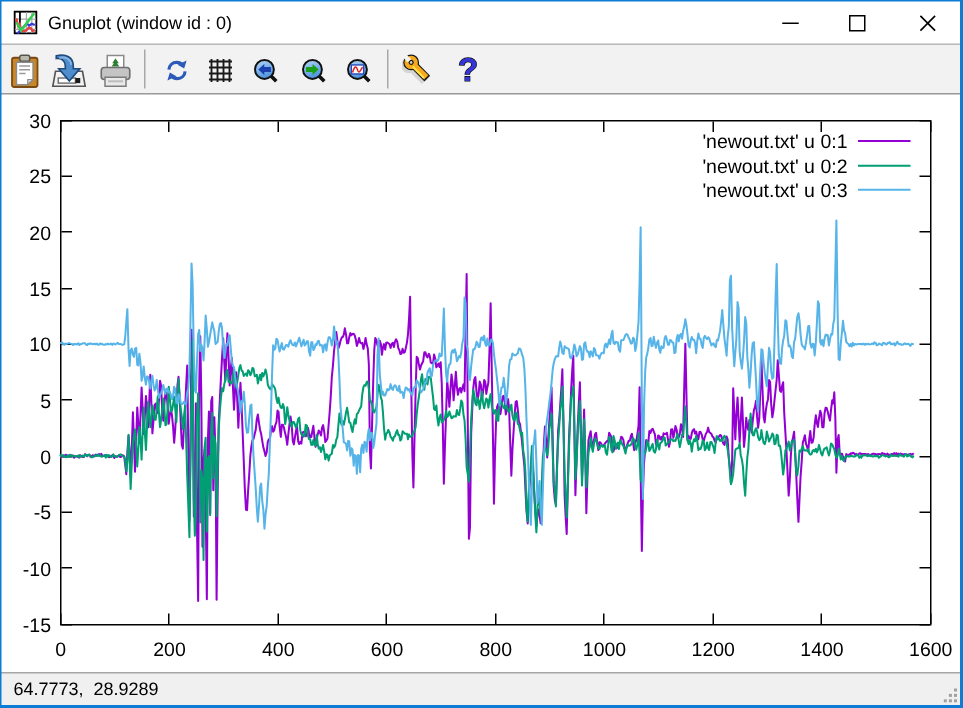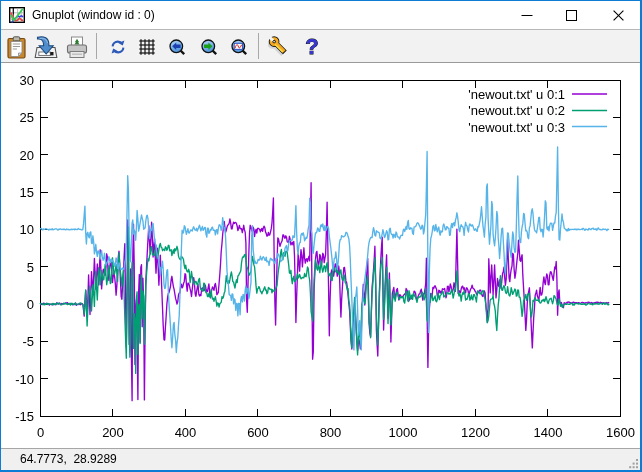--- a/index.html
+++ b/index.html
@@ -226,21 +226,21 @@
     </g>
     <line x1="572" y1="94" x2="607" y2="94" stroke="#9400d3" stroke-width="1.4"></line>
     <line x1="572" y1="110.5" x2="607" y2="110.5" stroke="#009e73" stroke-width="1.4"></line>
     <line x1="572" y1="126.5" x2="607" y2="126.5" stroke="#56b4e9" stroke-width="1.4"></line>
 
     <path d="M40.0 304.8 L40.7 304.8 L41.5 303.8 L42.2 303.7 L42.9 304.4 L43.6 303.2 L44.4 303.5 L45.1 303.8 L45.8 303.7 L46.5 303.8 L47.2 303.6 L48.0 303.5 L48.7 304.0 L49.4 305.1 L50.1 304.1 L50.9 304.4 L51.6 304.6 L52.3 303.7 L53.0 305.0 L53.8 303.6 L54.5 304.3 L55.2 304.7 L56.0 304.5 L56.7 302.8 L57.4 303.2 L58.1 304.2 L58.8 303.4 L59.6 303.1 L60.3 304.5 L61.0 304.2 L61.8 303.5 L62.5 303.8 L63.2 304.2 L63.9 303.1 L64.7 303.7 L65.4 303.6 L66.1 302.7 L66.8 303.7 L67.5 302.6 L68.3 303.8 L69.0 304.1 L69.7 303.9 L70.5 303.5 L71.2 303.7 L71.9 303.8 L72.6 304.8 L73.3 304.6 L74.1 304.1 L74.8 303.6 L75.5 303.2 L76.2 305.3 L77.0 304.1 L77.7 304.3 L78.4 304.1 L79.2 303.9 L79.9 304.5 L80.6 304.7 L81.3 303.5 L82.0 303.6 L82.8 304.2 L83.5 309.7 L84.2 316.1 L84.9 301.8 L85.7 290.5 L86.4 300.1 L87.1 316.8 L87.8 301.5 L88.6 274.9 L89.3 293.5 L90.0 314.5 L90.8 292.6 L91.5 271.7 L92.2 282.8 L92.9 295.3 L93.7 276.3 L94.4 258.4 L95.1 272.6 L95.8 289.3 L96.5 278.1 L97.3 264.0 L98.0 272.8 L98.7 284.9 L99.4 269.9 L100.2 249.8 L100.9 268.6 L101.6 288.9 L102.3 280.2 L103.1 270.0 L103.8 269.1 L104.5 273.5 L105.2 275.4 L106.0 266.8 L106.7 253.8 L107.4 257.1 L108.1 272.7 L108.9 280.5 L109.6 269.3 L110.3 262.3 L111.0 261.9 L111.8 271.0 L112.5 282.5 L113.2 276.5 L114.0 272.6 L114.7 277.5 L115.4 284.6 L116.1 295.2 L116.8 286.5 L117.6 271.1 L118.3 257.0 L119.0 251.2 L119.8 265.9 L120.5 281.7 L121.2 296.7 L121.9 299.2 L122.6 284.2 L123.4 273.3 L124.1 257.4 L124.8 243.7 L125.5 294.8 L126.3 347.0 L127.0 297.6 L127.7 219.9 L128.4 244.1 L129.2 344.4 L129.9 335.8 L130.6 268.9 L131.3 349.3 L132.1 400.7 L132.8 257.1 L133.5 224.2 L134.2 264.1 L135.0 364.5 L135.7 306.7 L136.4 299.6 L137.1 336.6 L137.9 399.5 L138.6 293.2 L139.3 274.4 L140.1 342.2 L140.8 267.6 L141.5 264.7 L142.2 326.8 L142.9 278.2 L143.7 303.8 L144.4 399.9 L145.1 328.9 L145.8 282.3 L146.6 265.6 L147.3 252.0 L148.0 239.1 L148.8 225.7 L149.5 241.1 L150.2 253.9 L150.9 237.4 L151.6 222.2 L152.4 238.6 L153.1 257.0 L153.8 246.1 L154.6 238.7 L155.3 258.1 L156.0 273.2 L156.7 260.2 L157.4 248.2 L158.2 267.8 L158.9 285.2 L159.6 269.5 L160.3 255.2 L161.1 271.7 L161.8 289.3 L162.5 307.2 L163.2 325.4 L164.0 339.8 L164.7 340.1 L165.4 327.3 L166.1 317.2 L166.9 303.7 L167.6 297.4 L168.3 293.5 L169.0 292.6 L169.8 289.4 L170.5 286.5 L171.2 279.4 L171.9 276.3 L172.7 282.3 L173.4 286.6 L174.1 289.3 L174.8 293.7 L175.6 298.4 L176.3 300.9 L177.0 304.0 L177.8 301.5 L178.5 294.8 L179.2 292.9 L179.9 292.8 L180.7 286.2 L181.4 284.2 L182.1 287.8 L182.8 286.9 L183.5 283.5 L184.3 281.4 L185.0 273.7 L185.7 274.6 L186.4 284.3 L187.2 291.2 L187.9 283.2 L188.6 283.1 L189.3 285.2 L190.1 288.9 L190.8 291.6 L191.5 296.5 L192.2 289.7 L193.0 282.7 L193.7 277.7 L194.4 282.7 L195.2 294.0 L195.9 296.3 L196.6 291.7 L197.3 287.5 L198.0 284.2 L198.8 294.3 L199.5 296.0 L200.2 294.5 L200.9 295.7 L201.7 288.5 L202.4 287.9 L203.1 288.2 L203.8 290.8 L204.6 290.0 L205.3 285.1 L206.0 288.7 L206.8 291.7 L207.5 291.3 L208.2 287.7 L208.9 283.9 L209.7 292.5 L210.4 297.9 L211.1 293.0 L211.8 289.6 L212.5 287.0 L213.3 288.4 L214.0 290.3 L214.7 285.1 L215.4 283.4 L216.2 288.3 L216.9 294.7 L217.6 293.6 L218.3 292.5 L219.1 283.0 L219.8 274.5 L220.5 264.4 L221.2 251.5 L222.0 243.2 L222.7 234.0 L223.4 228.0 L224.2 221.4 L224.9 227.1 L225.6 232.3 L226.3 230.3 L227.0 227.2 L227.8 225.0 L228.5 224.7 L229.2 223.1 L229.9 218.9 L230.7 223.1 L231.4 228.9 L232.1 228.8 L232.8 224.9 L233.6 222.1 L234.3 223.5 L235.0 222.6 L235.8 222.5 L236.5 223.7 L237.2 226.3 L237.9 230.6 L238.7 228.1 L239.4 225.4 L240.1 228.4 L240.8 228.9 L241.5 228.6 L242.3 232.7 L243.0 229.7 L243.7 225.3 L244.4 229.4 L245.2 232.4 L245.9 242.8 L246.6 300.2 L247.3 312.3 L248.1 280.8 L248.8 254.5 L249.5 233.6 L250.2 225.3 L251.0 227.0 L251.7 230.4 L252.4 231.7 L253.2 227.2 L253.9 229.3 L254.6 236.5 L255.3 231.7 L256.0 229.4 L256.8 233.1 L257.5 228.5 L258.2 228.3 L258.9 228.8 L259.7 229.5 L260.4 231.9 L261.1 229.5 L261.9 228.5 L262.6 231.4 L263.3 227.9 L264.0 226.2 L264.8 227.6 L265.5 231.9 L266.2 233.4 L266.9 236.0 L267.6 235.9 L268.4 232.5 L269.1 235.2 L269.8 234.8 L270.5 232.1 L271.3 228.4 L272.0 222.8 L272.7 212.2 L273.4 197.9 L274.2 259.9 L274.9 302.7 L275.6 325.0 L276.4 289.0 L277.1 260.1 L277.8 237.9 L278.5 238.8 L279.2 242.7 L280.0 246.3 L280.7 243.7 L281.4 242.2 L282.1 240.8 L282.9 234.9 L283.6 234.9 L284.3 237.3 L285.0 238.3 L285.8 235.8 L286.5 237.2 L287.2 241.7 L287.9 242.2 L288.7 242.4 L289.4 236.3 L290.1 239.0 L290.9 244.9 L291.6 243.5 L292.3 242.3 L293.0 244.7 L293.8 241.5 L294.5 255.8 L295.2 284.1 L295.9 322.5 L296.6 298.5 L297.4 275.8 L298.1 253.7 L298.8 260.7 L299.6 271.2 L300.3 259.7 L301.0 249.6 L301.7 255.1 L302.4 266.9 L303.2 257.3 L303.9 247.8 L304.6 257.9 L305.3 263.2 L306.1 259.4 L306.8 258.6 L307.5 261.7 L308.2 258.9 L309.0 256.2 L309.7 260.8 L310.4 221.4 L311.1 182.7 L311.9 286.6 L312.6 359.2 L313.3 351.8 L314.1 289.3 L314.8 273.7 L315.5 259.1 L316.2 252.9 L316.9 251.4 L317.7 261.2 L318.4 266.7 L319.1 262.5 L319.8 254.4 L320.6 256.5 L321.3 265.8 L322.0 261.6 L322.8 253.3 L323.5 254.7 L324.2 262.6 L324.9 258.3 L325.6 254.9 L326.4 231.3 L327.1 202.2 L327.8 244.4 L328.6 289.7 L329.3 335.8 L330.0 302.1 L330.7 281.3 L331.4 271.2 L332.2 269.2 L332.9 271.6 L333.6 276.1 L334.3 271.8 L335.1 264.4 L335.8 263.9 L336.5 268.1 L337.2 276.3 L338.0 273.2 L338.7 266.0 L339.4 272.3 L340.1 294.0 L340.9 317.1 L341.6 300.1 L342.3 288.8 L343.1 276.7 L343.8 267.9 L344.5 267.4 L345.2 273.3 L345.9 280.9 L346.7 282.7 L347.4 288.7 L348.1 295.5 L348.8 302.9 L349.6 310.8 L350.3 326.5 L351.0 340.6 L351.8 349.0 L352.5 334.2 L353.2 320.6 L353.9 314.5 L354.6 302.4 L355.4 314.1 L356.1 327.5 L356.8 338.4 L357.6 350.8 L358.3 343.5 L359.0 339.7 L359.7 343.2 L360.4 348.8 L361.2 333.1 L361.9 313.1 L362.6 296.2 L363.3 284.3 L364.1 293.8 L364.8 305.0 L365.5 292.0 L366.2 281.3 L367.0 268.0 L367.7 258.3 L368.4 289.4 L369.1 323.7 L369.9 333.5 L370.6 336.5 L371.3 311.2 L372.1 286.9 L372.8 279.8 L373.5 269.9 L374.2 259.2 L374.9 246.2 L375.7 284.1 L376.4 329.9 L377.1 344.5 L377.8 356.0 L378.6 320.6 L379.3 292.5 L380.0 278.3 L380.8 259.0 L381.5 246.6 L382.2 237.2 L382.9 284.1 L383.6 330.1 L384.4 305.3 L385.1 285.3 L385.8 270.5 L386.6 254.8 L387.3 288.7 L388.0 318.3 L388.7 297.9 L389.4 273.0 L390.2 305.9 L390.9 342.1 L391.6 318.1 L392.3 293.7 L393.1 290.2 L393.8 287.5 L394.5 295.0 L395.2 298.6 L396.0 293.5 L396.7 289.6 L397.4 288.5 L398.1 295.0 L398.9 300.0 L399.6 294.8 L400.3 295.0 L401.1 296.4 L401.8 297.4 L402.5 296.9 L403.2 295.8 L403.9 294.9 L404.7 294.0 L405.4 294.4 L406.1 288.5 L406.8 289.8 L407.6 291.5 L408.3 297.1 L409.0 300.9 L409.8 297.6 L410.5 296.5 L411.2 298.9 L411.9 295.7 L412.6 296.1 L413.4 295.4 L414.1 291.2 L414.8 291.6 L415.6 293.4 L416.3 298.6 L417.0 300.3 L417.7 298.1 L418.4 295.7 L419.2 293.8 L419.9 293.8 L420.6 290.7 L421.3 289.2 L422.1 295.8 L422.8 300.1 L423.5 293.9 L424.2 294.1 L425.0 289.0 L425.7 283.8 L426.4 258.2 L427.1 314.6 L427.9 367.4 L428.6 329.2 L429.3 309.5 L430.1 299.8 L430.8 293.4 L431.5 295.9 L432.2 295.3 L432.9 287.4 L433.7 288.6 L434.4 286.3 L435.1 285.8 L435.8 287.6 L436.6 289.6 L437.3 296.0 L438.0 297.0 L438.8 290.3 L439.5 290.7 L440.2 293.0 L440.9 291.3 L441.6 293.5 L442.4 288.8 L443.1 289.3 L443.8 289.3 L444.6 288.5 L445.3 292.7 L446.0 297.9 L446.7 294.6 L447.4 286.3 L448.2 286.2 L448.9 291.9 L449.6 288.6 L450.3 284.0 L451.1 286.5 L451.8 291.6 L452.5 291.4 L453.2 289.3 L454.0 282.8 L454.7 285.4 L455.4 291.3 L456.1 260.4 L456.9 229.1 L457.6 261.8 L458.3 293.4 L459.1 290.6 L459.8 292.1 L460.5 292.6 L461.2 288.8 L461.9 286.8 L462.7 286.1 L463.4 289.1 L464.1 287.7 L464.8 290.9 L465.6 292.8 L466.3 288.0 L467.0 287.9 L467.8 289.7 L468.5 293.0 L469.2 293.9 L469.9 291.3 L470.6 289.2 L471.4 288.0 L472.1 285.1 L472.8 288.0 L473.6 288.7 L474.3 289.3 L475.0 291.1 L475.7 291.6 L476.4 293.8 L477.2 295.0 L477.9 291.7 L478.6 291.7 L479.3 291.0 L480.1 290.0 L480.8 290.4 L481.5 293.6 L482.2 295.7 L483.0 296.6 L483.7 292.9 L484.4 291.0 L485.1 292.9 L485.9 305.8 L486.6 311.7 L487.3 322.1 L488.1 307.3 L488.8 258.8 L489.5 274.8 L490.2 292.9 L490.9 277.0 L491.7 265.0 L492.4 280.0 L493.1 294.8 L493.8 281.4 L494.6 265.0 L495.3 281.3 L496.0 297.9 L496.8 290.0 L497.5 278.5 L498.2 284.5 L498.9 286.6 L499.6 280.0 L500.4 284.5 L501.1 288.3 L501.8 280.8 L502.6 273.4 L503.3 271.4 L504.0 267.2 L504.7 277.6 L505.4 285.2 L506.2 278.8 L506.9 259.7 L507.6 238.9 L508.3 259.1 L509.1 278.0 L509.8 281.6 L510.5 274.1 L511.2 269.4 L512.0 266.1 L512.7 253.3 L513.4 254.6 L514.1 269.1 L514.9 278.2 L515.6 273.9 L516.3 267.3 L517.0 260.4 L517.8 253.2 L518.5 240.2 L519.2 249.6 L520.0 260.4 L520.7 261.3 L521.4 257.2 L522.1 254.8 L522.8 274.9 L523.6 288.5 L524.3 300.2 L525.0 314.1 L525.8 330.4 L526.5 320.4 L527.2 304.4 L527.9 294.7 L528.6 292.1 L529.4 287.8 L530.1 301.2 L530.8 315.8 L531.5 331.8 L532.3 347.9 L533.0 332.6 L533.7 317.9 L534.5 307.3 L535.2 295.1 L535.9 292.9 L536.6 290.2 L537.3 295.8 L538.1 298.0 L538.8 301.2 L539.5 292.8 L540.2 287.4 L541.0 295.2 L541.7 294.9 L542.4 291.9 L543.1 283.2 L543.9 276.9 L544.6 282.1 L545.3 284.6 L546.0 278.7 L546.8 273.9 L547.5 276.1 L548.2 284.8 L549.0 284.8 L549.7 275.5 L550.4 271.8 L551.1 272.0 L551.8 274.3 L552.6 277.9 L553.3 280.4 L554.0 273.4 L554.8 266.9 L555.5 268.9 L556.2 261.5 L556.9 279.3 L557.6 315.2 L558.4 293.2 L559.1 290.0 L559.8 302.6 L560.5 303.2 L561.3 302.4 L562.0 304.5 L562.7 307.2 L563.4 307.7 L564.2 302.7 L564.9 303.5 L565.6 303.1 L566.4 303.2 L567.1 302.2 L567.8 302.5 L568.5 301.9 L569.2 302.0 L570.0 303.2 L570.7 302.6 L571.4 303.1 L572.1 303.2 L572.9 302.3 L573.6 302.1 L574.3 302.8 L575.0 302.7 L575.8 302.7 L576.5 302.7 L577.2 302.7 L577.9 303.4 L578.7 302.6 L579.4 303.2 L580.1 303.5 L580.9 303.0 L581.6 302.7 L582.3 302.4 L583.0 302.7 L583.8 302.7 L584.5 303.2 L585.2 302.7 L585.9 302.8 L586.6 302.7 L587.4 303.3 L588.1 302.0 L588.8 302.5 L589.5 302.5 L590.3 302.8 L591.0 303.0 L591.7 302.4 L592.4 303.6 L593.2 303.1 L593.9 303.0 L594.6 302.6 L595.4 303.0 L596.1 302.1 L596.8 303.8 L597.5 302.1 L598.2 302.7 L599.0 302.4 L599.7 303.2 L600.4 302.3 L601.1 303.1 L601.9 302.7 L602.6 303.7 L603.3 302.6 L604.0 302.8 L604.8 303.9 L605.5 302.9 L606.2 303.1 L606.9 302.5 L607.7 303.2 L608.4 302.8 L609.1 302.2" fill="none" stroke="#9400d3" stroke-width="1.35" stroke-linejoin="round"></path>
     <path d="M40.0 303.0 L40.7 304.1 L41.5 303.7 L42.2 303.5 L42.9 304.7 L43.6 304.2 L44.4 304.8 L45.1 303.7 L45.8 304.5 L46.5 303.2 L47.2 303.5 L48.0 304.5 L48.7 303.7 L49.4 303.9 L50.1 304.3 L50.9 304.1 L51.6 303.9 L52.3 304.9 L53.0 303.4 L53.8 304.3 L54.5 304.4 L55.2 303.7 L56.0 304.5 L56.7 303.1 L57.4 303.4 L58.1 304.0 L58.8 303.2 L59.6 303.1 L60.3 304.2 L61.0 304.9 L61.8 304.8 L62.5 304.3 L63.2 303.5 L63.9 303.6 L64.7 304.0 L65.4 302.9 L66.1 304.0 L66.8 303.5 L67.5 304.5 L68.3 304.3 L69.0 303.9 L69.7 303.4 L70.5 305.1 L71.2 303.2 L71.9 304.5 L72.6 303.4 L73.3 304.0 L74.1 304.7 L74.8 304.4 L75.5 302.9 L76.2 304.0 L77.0 304.2 L77.7 304.7 L78.4 304.5 L79.2 303.3 L79.9 303.1 L80.6 302.9 L81.3 303.7 L82.0 304.2 L82.8 304.5 L83.5 306.9 L84.2 314.2 L84.9 307.5 L85.7 289.9 L86.4 306.8 L87.1 326.0 L87.8 310.1 L88.6 295.4 L89.3 290.6 L90.0 286.3 L90.8 298.0 L91.5 311.0 L92.2 299.3 L92.9 284.6 L93.7 293.2 L94.4 306.4 L95.1 287.1 L95.8 271.8 L96.5 287.5 L97.3 300.0 L98.0 284.1 L98.7 267.8 L99.4 275.4 L100.2 284.8 L100.9 279.3 L101.6 270.4 L102.3 274.3 L103.1 279.8 L103.8 279.8 L104.5 271.9 L105.2 264.1 L106.0 275.4 L106.7 284.7 L107.4 279.7 L108.1 273.6 L108.9 265.7 L109.6 272.9 L110.3 283.5 L111.0 282.8 L111.8 271.5 L112.5 257.8 L113.2 265.6 L114.0 274.4 L114.7 273.4 L115.4 269.4 L116.1 264.5 L116.8 272.1 L117.6 281.5 L118.3 264.7 L119.0 252.7 L119.8 266.5 L120.5 272.4 L121.2 277.9 L121.9 286.0 L122.6 278.4 L123.4 270.5 L124.1 292.9 L124.8 316.7 L125.5 336.0 L126.3 358.2 L127.0 302.6 L127.7 260.0 L128.4 227.0 L129.2 332.7 L129.9 357.2 L130.6 342.3 L131.3 279.4 L132.1 262.1 L132.8 285.2 L133.5 348.4 L134.2 313.6 L135.0 320.0 L135.7 373.4 L136.4 298.0 L137.1 291.8 L137.9 354.4 L138.6 306.1 L139.3 304.1 L140.1 343.5 L140.8 286.1 L141.5 275.1 L142.2 318.8 L142.9 291.0 L143.7 296.3 L144.4 344.2 L145.1 313.2 L145.8 286.0 L146.6 273.3 L147.3 265.3 L148.0 258.8 L148.8 260.8 L149.5 256.2 L150.2 253.5 L150.9 248.1 L151.6 246.6 L152.4 254.6 L153.1 253.9 L153.8 255.4 L154.6 255.7 L155.3 251.3 L156.0 245.7 L156.7 253.2 L157.4 258.3 L158.2 254.5 L158.9 249.7 L159.6 245.2 L160.3 243.4 L161.1 247.1 L161.8 247.6 L162.5 250.7 L163.2 249.6 L164.0 249.1 L164.7 250.6 L165.4 246.8 L166.1 247.5 L166.9 250.2 L167.6 248.7 L168.3 245.3 L169.0 245.7 L169.8 250.8 L170.5 250.5 L171.2 249.8 L171.9 255.6 L172.7 252.1 L173.4 249.8 L174.1 253.5 L174.8 248.6 L175.6 250.9 L176.3 249.1 L177.0 246.3 L177.8 249.6 L178.5 256.3 L179.2 258.1 L179.9 259.1 L180.7 259.7 L181.4 256.0 L182.1 257.2 L182.8 257.9 L183.5 259.6 L184.3 265.9 L185.0 268.6 L185.7 265.1 L186.4 269.5 L187.2 271.7 L187.9 272.0 L188.6 269.3 L189.3 271.5 L190.1 282.7 L190.8 278.6 L191.5 271.5 L192.2 276.5 L193.0 280.5 L193.7 282.9 L194.4 284.5 L195.2 281.3 L195.9 281.3 L196.6 283.0 L197.3 285.1 L198.0 282.9 L198.8 279.3 L199.5 278.4 L200.2 286.8 L200.9 289.5 L201.7 289.6 L202.4 291.2 L203.1 290.1 L203.8 283.1 L204.6 283.8 L205.3 290.5 L206.0 292.7 L206.8 293.0 L207.5 296.5 L208.2 296.6 L208.9 293.3 L209.7 296.6 L210.4 297.2 L211.1 289.8 L211.8 295.8 L212.5 299.1 L213.3 298.2 L214.0 301.3 L214.7 298.9 L215.4 296.7 L216.2 301.5 L216.9 306.2 L217.6 302.9 L218.3 303.3 L219.1 307.1 L219.8 303.8 L220.5 303.0 L221.2 302.5 L222.0 296.6 L222.7 298.4 L223.4 297.2 L224.2 293.1 L224.9 291.4 L225.6 283.5 L226.3 275.6 L227.0 281.1 L227.8 283.2 L228.5 280.8 L229.2 283.2 L229.9 279.7 L230.7 274.8 L231.4 271.9 L232.1 276.2 L232.8 281.6 L233.6 282.0 L234.3 285.5 L235.0 288.0 L235.8 283.0 L236.5 279.6 L237.2 282.5 L237.9 276.0 L238.7 275.3 L239.4 273.6 L240.1 272.2 L240.8 270.8 L241.5 262.9 L242.3 258.0 L243.0 256.7 L243.7 257.2 L244.4 254.8 L245.2 254.3 L245.9 259.3 L246.6 266.8 L247.3 267.6 L248.1 270.1 L248.8 274.1 L249.5 275.0 L250.2 273.2 L251.0 271.3 L251.7 263.0 L252.4 256.5 L253.2 259.8 L253.9 264.9 L254.6 267.1 L255.3 275.0 L256.0 285.4 L256.8 293.1 L257.5 289.1 L258.2 288.5 L258.9 286.6 L259.7 288.3 L260.4 291.2 L261.1 292.0 L261.9 293.8 L262.6 291.3 L263.3 290.9 L264.0 288.5 L264.8 286.8 L265.5 290.0 L266.2 290.0 L266.9 293.7 L267.6 292.8 L268.4 287.5 L269.1 288.1 L269.8 289.2 L270.5 289.2 L271.3 289.1 L272.0 292.8 L272.7 289.6 L273.4 291.2 L274.2 291.1 L274.9 290.3 L275.6 288.3 L276.4 287.2 L277.1 284.7 L277.8 276.1 L278.5 269.7 L279.2 265.0 L280.0 258.9 L280.7 252.6 L281.4 249.5 L282.1 256.9 L282.9 259.8 L283.6 252.7 L284.3 254.6 L285.0 256.3 L285.8 251.4 L286.5 251.3 L287.2 252.1 L287.9 258.3 L288.7 264.8 L289.4 272.7 L290.1 273.4 L290.9 270.3 L291.6 278.7 L292.3 283.7 L293.0 278.4 L293.8 276.3 L294.5 281.5 L295.2 281.1 L295.9 279.9 L296.6 278.7 L297.4 273.9 L298.1 278.1 L298.8 277.3 L299.6 274.4 L300.3 276.6 L301.0 278.8 L301.7 278.5 L302.4 277.4 L303.2 277.7 L303.9 277.7 L304.6 273.4 L305.3 276.2 L306.1 276.7 L306.8 272.6 L307.5 267.0 L308.2 268.3 L309.0 276.5 L309.7 280.3 L310.4 292.6 L311.1 311.6 L311.9 316.4 L312.6 321.0 L313.3 302.6 L314.1 279.8 L314.8 268.6 L315.5 259.8 L316.2 263.1 L316.9 269.0 L317.7 270.2 L318.4 265.2 L319.1 267.0 L319.8 272.6 L320.6 266.5 L321.3 261.0 L322.0 268.3 L322.8 272.2 L323.5 268.7 L324.2 265.7 L324.9 266.6 L325.6 271.7 L326.4 265.6 L327.1 262.7 L327.8 270.1 L328.6 273.9 L329.3 275.8 L330.0 273.6 L330.7 273.2 L331.4 280.4 L332.2 280.5 L332.9 271.2 L333.6 267.1 L334.3 268.0 L335.1 270.3 L335.8 271.7 L336.5 272.6 L337.2 268.6 L338.0 271.9 L338.7 273.8 L339.4 274.8 L340.1 271.7 L340.9 269.8 L341.6 276.9 L342.3 279.9 L343.1 280.3 L343.8 275.0 L344.5 275.4 L345.2 282.7 L345.9 283.2 L346.7 287.0 L347.4 290.2 L348.1 288.5 L348.8 300.4 L349.6 305.2 L350.3 315.4 L351.0 338.0 L351.8 347.7 L352.5 328.2 L353.2 319.7 L353.9 310.7 L354.6 297.4 L355.4 309.0 L356.1 326.6 L356.8 342.2 L357.6 354.9 L358.3 339.2 L359.0 325.6 L359.7 334.7 L360.4 343.6 L361.2 322.8 L361.9 304.7 L362.6 301.3 L363.3 297.7 L364.1 300.3 L364.8 303.7 L365.5 298.2 L366.2 286.0 L367.0 280.7 L367.7 275.9 L368.4 299.9 L369.1 321.0 L369.9 327.1 L370.6 337.7 L371.3 314.6 L372.1 294.1 L372.8 284.3 L373.5 273.7 L374.2 268.1 L374.9 257.8 L375.7 284.6 L376.4 314.3 L377.1 331.4 L377.8 345.0 L378.6 322.8 L379.3 300.9 L380.0 280.7 L380.8 264.3 L381.5 263.3 L382.2 257.7 L382.9 285.6 L383.6 319.3 L384.4 308.2 L385.1 290.6 L385.8 277.0 L386.6 267.3 L387.3 292.2 L388.0 323.6 L388.7 305.9 L389.4 279.5 L390.2 301.5 L390.9 324.9 L391.6 314.4 L392.3 301.8 L393.1 297.7 L393.8 292.0 L394.5 297.8 L395.2 301.2 L396.0 295.7 L396.7 292.3 L397.4 293.1 L398.1 295.5 L398.9 298.6 L399.6 299.4 L400.3 297.4 L401.1 296.6 L401.8 297.8 L402.5 297.5 L403.2 296.8 L403.9 301.7 L404.7 303.1 L405.4 297.0 L406.1 291.4 L406.8 291.7 L407.6 299.9 L408.3 301.6 L409.0 290.7 L409.8 293.8 L410.5 299.1 L411.2 296.1 L411.9 295.0 L412.6 299.4 L413.4 293.5 L414.1 294.4 L414.8 296.2 L415.6 297.3 L416.3 299.6 L417.0 302.4 L417.7 298.6 L418.4 296.5 L419.2 297.2 L419.9 297.0 L420.6 296.6 L421.3 294.9 L422.1 292.1 L422.8 293.3 L423.5 297.7 L424.2 299.8 L425.0 296.0 L425.7 288.8 L426.4 302.3 L427.1 319.7 L427.9 321.8 L428.6 309.0 L429.3 302.5 L430.1 302.4 L430.8 299.1 L431.5 293.9 L432.2 295.4 L432.9 300.6 L433.7 299.3 L434.4 297.5 L435.1 295.9 L435.8 300.8 L436.6 301.8 L437.3 299.6 L438.0 293.1 L438.8 297.1 L439.5 299.6 L440.2 295.3 L440.9 295.0 L441.6 293.9 L442.4 291.6 L443.1 291.6 L443.8 297.0 L444.6 296.3 L445.3 295.3 L446.0 294.9 L446.7 293.0 L447.4 292.9 L448.2 293.0 L448.9 294.1 L449.6 293.5 L450.3 294.0 L451.1 291.1 L451.8 289.1 L452.5 293.9 L453.2 298.1 L454.0 294.1 L454.7 289.8 L455.4 290.0 L456.1 280.0 L456.9 271.0 L457.6 283.5 L458.3 293.3 L459.1 296.1 L459.8 293.5 L460.5 295.7 L461.2 301.1 L461.9 295.7 L462.7 292.8 L463.4 294.2 L464.1 290.7 L464.8 293.7 L465.6 300.1 L466.3 298.9 L467.0 299.3 L467.8 297.1 L468.5 293.5 L469.2 294.5 L469.9 300.2 L470.6 298.9 L471.4 295.0 L472.1 298.8 L472.8 299.9 L473.6 294.6 L474.3 294.6 L475.0 296.5 L475.7 298.2 L476.4 302.0 L477.2 293.9 L477.9 290.7 L478.6 292.9 L479.3 292.3 L480.1 294.0 L480.8 293.3 L481.5 294.0 L482.2 291.6 L483.0 290.5 L483.7 292.1 L484.4 295.4 L485.1 299.7 L485.9 305.1 L486.6 315.1 L487.3 322.8 L488.1 320.3 L488.8 315.8 L489.5 307.7 L490.2 300.1 L490.9 299.1 L491.7 298.9 L492.4 298.6 L493.1 295.4 L493.8 303.5 L494.6 306.3 L495.3 311.2 L496.0 321.9 L496.8 330.5 L497.5 316.5 L498.2 305.1 L498.9 299.2 L499.6 286.6 L500.4 275.7 L501.1 283.5 L501.8 290.0 L502.6 290.3 L503.3 287.2 L504.0 285.5 L504.7 287.5 L505.4 291.4 L506.2 293.5 L506.9 292.6 L507.6 286.7 L508.3 291.4 L509.1 295.3 L509.8 296.1 L510.5 293.8 L511.2 287.7 L512.0 290.9 L512.7 294.4 L513.4 292.8 L514.1 291.4 L514.9 289.0 L515.6 290.1 L516.3 296.1 L517.0 295.9 L517.8 289.9 L518.5 290.3 L519.2 297.2 L520.0 297.1 L520.7 301.4 L521.4 308.9 L522.1 316.4 L522.8 310.9 L523.6 300.3 L524.3 299.3 L525.0 296.8 L525.8 294.4 L526.5 300.3 L527.2 297.9 L527.9 294.3 L528.6 294.2 L529.4 293.3 L530.1 303.0 L530.8 314.4 L531.5 317.0 L532.3 310.5 L533.0 300.4 L533.7 301.2 L534.5 299.1 L535.2 297.4 L535.9 300.1 L536.6 300.4 L537.3 300.2 L538.1 300.6 L538.8 299.3 L539.5 302.2 L540.2 303.1 L541.0 302.7 L541.7 300.7 L542.4 300.0 L543.1 301.0 L543.9 299.2 L544.6 301.6 L545.3 299.9 L546.0 296.6 L546.8 299.6 L547.5 302.5 L548.2 303.6 L549.0 300.5 L549.7 299.0 L550.4 298.9 L551.1 298.2 L551.8 300.9 L552.6 303.7 L553.3 300.8 L554.0 295.6 L554.8 296.3 L555.5 298.0 L556.2 299.3 L556.9 303.0 L557.6 305.1 L558.4 304.0 L559.1 299.0 L559.8 302.1 L560.5 306.3 L561.3 304.2 L562.0 306.7 L562.7 307.4 L563.4 304.7 L564.2 304.6 L564.9 303.8 L565.6 304.3 L566.4 304.4 L567.1 304.0 L567.8 303.8 L568.5 304.3 L569.2 304.4 L570.0 304.3 L570.7 303.8 L571.4 303.0 L572.1 303.6 L572.9 305.2 L573.6 304.0 L574.3 305.1 L575.0 303.5 L575.8 303.7 L576.5 303.5 L577.2 303.5 L577.9 303.9 L578.7 304.1 L579.4 303.3 L580.1 304.1 L580.9 303.7 L581.6 304.4 L582.3 304.4 L583.0 303.7 L583.8 304.2 L584.5 304.2 L585.2 303.7 L585.9 305.2 L586.6 304.7 L587.4 304.1 L588.1 303.3 L588.8 303.6 L589.5 303.8 L590.3 304.3 L591.0 303.8 L591.7 304.2 L592.4 304.8 L593.2 304.6 L593.9 303.0 L594.6 304.0 L595.4 304.0 L596.1 303.6 L596.8 303.6 L597.5 304.0 L598.2 304.0 L599.0 304.4 L599.7 302.9 L600.4 303.5 L601.1 303.9 L601.9 303.9 L602.6 304.4 L603.3 303.3 L604.0 302.7 L604.8 304.3 L605.5 303.9 L606.2 303.0 L606.9 304.0 L607.7 304.6 L608.4 304.9 L609.1 303.7" fill="none" stroke="#009e73" stroke-width="1.35" stroke-linejoin="round"></path>
     <path d="M40.0 228.9 L40.7 228.6 L41.5 228.4 L42.2 229.6 L42.9 229.9 L43.6 229.0 L44.4 229.3 L45.1 229.1 L45.8 228.7 L46.5 228.9 L47.2 229.1 L48.0 229.3 L48.7 230.0 L49.4 229.2 L50.1 229.6 L50.9 229.3 L51.6 229.6 L52.3 228.8 L53.0 230.0 L53.8 229.3 L54.5 229.3 L55.2 228.8 L56.0 228.8 L56.7 228.9 L57.4 229.8 L58.1 230.1 L58.8 229.1 L59.6 229.4 L60.3 228.9 L61.0 229.2 L61.8 229.5 L62.5 229.4 L63.2 229.1 L63.9 229.6 L64.7 229.1 L65.4 229.9 L66.1 229.7 L66.8 228.9 L67.5 229.5 L68.3 229.3 L69.0 229.8 L69.7 229.9 L70.5 229.4 L71.2 229.6 L71.9 229.1 L72.6 229.6 L73.3 229.4 L74.1 229.0 L74.8 229.9 L75.5 229.0 L76.2 229.3 L77.0 229.6 L77.7 229.1 L78.4 228.5 L79.2 229.4 L79.9 229.4 L80.6 229.3 L81.3 229.9 L82.0 229.9 L82.8 229.6 L83.5 224.2 L84.2 214.7 L84.9 206.1 L85.7 233.1 L86.4 244.0 L87.1 233.6 L87.8 232.3 L88.6 236.4 L89.3 237.9 L90.0 232.5 L90.8 231.9 L91.5 243.2 L92.2 243.6 L92.9 235.8 L93.7 242.2 L94.4 253.9 L95.1 250.3 L95.8 244.3 L96.5 251.7 L97.3 256.4 L98.0 251.0 L98.7 251.2 L99.4 254.2 L100.2 259.0 L100.9 253.6 L101.6 250.6 L102.3 256.7 L103.1 260.3 L103.8 258.7 L104.5 253.3 L105.2 259.5 L106.0 265.1 L106.7 263.5 L107.4 261.9 L108.1 259.9 L108.9 256.7 L109.6 260.2 L110.3 262.6 L111.0 259.2 L111.8 259.2 L112.5 261.5 L113.2 261.2 L114.0 263.6 L114.7 266.2 L115.4 263.5 L116.1 257.9 L116.8 259.6 L117.6 268.5 L118.3 269.0 L119.0 262.9 L119.8 263.8 L120.5 268.7 L121.2 269.5 L121.9 269.0 L122.6 267.9 L123.4 269.4 L124.1 269.2 L124.8 261.6 L125.5 259.2 L126.3 246.2 L127.0 213.1 L127.7 175.7 L128.4 189.3 L129.2 235.9 L129.9 260.1 L130.6 261.8 L131.3 241.7 L132.1 223.0 L132.8 220.0 L133.5 234.0 L134.2 229.9 L135.0 232.3 L135.7 240.3 L136.4 227.7 L137.1 210.4 L137.9 219.6 L138.6 231.1 L139.3 228.2 L140.1 223.1 L140.8 219.1 L141.5 214.9 L142.2 218.1 L142.9 220.9 L143.7 229.3 L144.4 228.6 L145.1 228.0 L145.8 221.0 L146.6 216.0 L147.3 215.3 L148.0 218.8 L148.8 231.4 L149.5 238.7 L150.2 235.0 L150.9 229.3 L151.6 230.3 L152.4 225.2 L153.1 223.5 L153.8 231.9 L154.6 241.1 L155.3 244.1 L156.0 244.8 L156.7 251.5 L157.4 255.7 L158.2 258.0 L158.9 262.4 L159.6 267.4 L160.3 275.1 L161.1 267.3 L161.8 267.8 L162.5 261.1 L163.2 269.3 L164.0 284.3 L164.7 288.5 L165.4 288.2 L166.1 279.2 L166.9 270.5 L167.6 269.7 L168.3 289.7 L169.0 304.1 L169.8 315.6 L170.5 326.0 L171.2 338.8 L171.9 347.8 L172.7 336.9 L173.4 324.6 L174.1 322.4 L174.8 333.8 L175.6 340.3 L176.3 352.5 L177.0 343.3 L177.8 337.3 L178.5 325.2 L179.2 316.0 L179.9 296.6 L180.7 273.2 L181.4 248.8 L182.1 230.1 L182.8 233.3 L183.5 232.4 L184.3 225.8 L185.0 226.6 L185.7 230.8 L186.4 234.4 L187.2 231.1 L187.9 228.7 L188.6 232.9 L189.3 233.1 L190.1 231.3 L190.8 229.9 L191.5 230.1 L192.2 231.1 L193.0 228.1 L193.7 226.8 L194.4 228.9 L195.2 230.1 L195.9 230.2 L196.6 228.3 L197.3 231.0 L198.0 229.2 L198.8 227.0 L199.5 225.2 L200.2 228.0 L200.9 230.9 L201.7 228.4 L202.4 226.5 L203.1 230.3 L203.8 229.5 L204.6 227.5 L205.3 227.5 L206.0 234.1 L206.8 237.1 L207.5 228.1 L208.2 228.2 L208.9 233.4 L209.7 232.1 L210.4 229.5 L211.1 230.0 L211.8 227.6 L212.5 227.2 L213.3 230.3 L214.0 230.0 L214.7 230.3 L215.4 234.9 L216.2 230.1 L216.9 229.6 L217.6 233.8 L218.3 228.6 L219.1 224.9 L219.8 224.8 L220.5 226.4 L221.2 230.3 L222.0 226.7 L222.7 217.6 L223.4 223.2 L224.2 229.5 L224.9 227.7 L225.6 237.6 L226.3 253.0 L227.0 271.3 L227.8 279.8 L228.5 286.0 L229.2 294.7 L229.9 295.1 L230.7 295.8 L231.4 300.3 L232.1 293.9 L232.8 294.1 L233.6 303.9 L234.3 298.8 L235.0 299.8 L235.8 310.5 L236.5 303.4 L237.2 303.9 L237.9 315.9 L238.7 303.3 L239.4 303.7 L240.1 314.8 L240.8 299.4 L241.5 296.5 L242.3 302.0 L243.0 294.5 L243.7 295.1 L244.4 301.1 L245.2 290.1 L245.9 286.0 L246.6 293.5 L247.3 288.5 L248.1 288.9 L248.8 298.7 L249.5 295.3 L250.2 288.7 L251.0 282.3 L251.7 236.3 L252.4 225.7 L253.2 249.7 L253.9 256.5 L254.6 263.1 L255.3 261.2 L256.0 263.6 L256.8 263.6 L257.5 261.8 L258.2 259.3 L258.9 260.2 L259.7 259.6 L260.4 256.1 L261.1 258.9 L261.9 260.0 L262.6 257.6 L263.3 256.8 L264.0 257.6 L264.8 260.2 L265.5 260.5 L266.2 257.2 L266.9 261.9 L267.6 261.1 L268.4 261.7 L269.1 265.4 L269.8 260.8 L270.5 258.3 L271.3 258.8 L272.0 260.2 L272.7 259.4 L273.4 261.4 L274.2 262.0 L274.9 263.6 L275.6 258.9 L276.4 258.0 L277.1 258.3 L277.8 253.5 L278.5 254.6 L279.2 256.4 L280.0 259.5 L280.7 261.6 L281.4 260.6 L282.1 259.8 L282.9 256.2 L283.6 254.9 L284.3 254.8 L285.0 248.4 L285.8 246.7 L286.5 245.5 L287.2 251.1 L287.9 250.6 L288.7 243.5 L289.4 241.4 L290.1 240.3 L290.9 240.1 L291.6 240.6 L292.3 239.6 L293.0 235.7 L293.8 237.5 L294.5 237.1 L295.2 222.8 L295.9 205.7 L296.6 231.0 L297.4 249.1 L298.1 254.5 L298.8 246.0 L299.6 242.9 L300.3 242.5 L301.0 234.8 L301.7 233.5 L302.4 235.1 L303.2 232.8 L303.9 235.4 L304.6 240.8 L305.3 239.5 L306.1 237.3 L306.8 238.3 L307.5 235.0 L308.2 228.9 L309.0 225.3 L309.7 198.3 L310.4 202.5 L311.1 229.6 L311.9 234.0 L312.6 250.4 L313.3 253.4 L314.1 244.3 L314.8 238.2 L315.5 232.9 L316.2 233.0 L316.9 231.6 L317.7 227.9 L318.4 228.8 L319.1 231.4 L319.8 231.3 L320.6 225.6 L321.3 224.8 L322.0 226.8 L322.8 223.9 L323.5 229.2 L324.2 230.6 L324.9 225.7 L325.6 230.1 L326.4 230.2 L327.1 226.7 L327.8 226.4 L328.6 228.6 L329.3 236.0 L330.0 241.6 L330.7 246.8 L331.4 253.3 L332.2 260.6 L332.9 270.2 L333.6 264.3 L334.3 258.5 L335.1 258.2 L335.8 251.9 L336.5 258.0 L337.2 269.3 L338.0 264.2 L338.7 255.7 L339.4 243.8 L340.1 239.7 L340.9 239.5 L341.6 235.6 L342.3 236.3 L343.1 236.9 L343.8 236.9 L344.5 236.0 L345.2 235.6 L345.9 232.4 L346.7 232.5 L347.4 234.0 L348.1 236.6 L348.8 238.4 L349.6 246.0 L350.3 259.7 L351.0 279.7 L351.8 298.4 L352.5 318.1 L353.2 333.9 L353.9 349.9 L354.6 324.8 L355.4 297.6 L356.1 294.1 L356.8 286.9 L357.6 308.2 L358.3 335.1 L359.0 329.0 L359.7 320.6 L360.4 337.0 L361.2 349.9 L361.9 326.5 L362.6 304.8 L363.3 292.6 L364.1 284.2 L364.8 279.1 L365.5 274.2 L366.2 268.3 L367.0 262.2 L367.7 255.1 L368.4 247.0 L369.1 242.3 L369.9 239.4 L370.6 237.7 L371.3 237.4 L372.1 237.6 L372.8 231.7 L373.5 227.6 L374.2 230.3 L374.9 235.3 L375.7 236.0 L376.4 230.8 L377.1 231.6 L377.8 232.0 L378.6 232.3 L379.3 232.9 L380.0 238.0 L380.8 238.9 L381.5 237.0 L382.2 233.8 L382.9 229.6 L383.6 232.3 L384.4 237.5 L385.1 236.5 L385.8 233.9 L386.6 230.7 L387.3 232.3 L388.0 239.9 L388.7 239.5 L389.4 229.3 L390.2 228.2 L390.9 232.9 L391.6 234.5 L392.3 234.5 L393.1 238.1 L393.8 234.2 L394.5 235.4 L395.2 237.6 L396.0 232.0 L396.7 233.1 L397.4 236.9 L398.1 236.9 L398.9 237.3 L399.6 239.1 L400.3 236.7 L401.1 235.3 L401.8 235.1 L402.5 235.5 L403.2 230.1 L403.9 229.0 L404.7 231.6 L405.4 229.1 L406.1 226.4 L406.8 229.4 L407.6 222.9 L408.3 220.5 L409.0 228.6 L409.8 229.4 L410.5 227.8 L411.2 228.4 L411.9 228.2 L412.6 233.1 L413.4 234.5 L414.1 226.8 L414.8 226.8 L415.6 226.7 L416.3 225.1 L417.0 223.2 L417.7 222.7 L418.4 223.2 L419.2 225.4 L419.9 226.6 L420.6 229.1 L421.3 228.9 L422.1 225.2 L422.8 226.0 L423.5 234.0 L424.2 230.9 L425.0 222.3 L425.7 214.5 L426.4 187.9 L427.1 151.5 L427.9 267.2 L428.6 332.6 L429.3 272.5 L430.1 248.2 L430.8 238.3 L431.5 235.9 L432.2 232.0 L432.9 226.4 L433.7 225.4 L434.4 230.8 L435.1 230.4 L435.8 224.5 L436.6 228.8 L437.3 231.9 L438.0 228.6 L438.8 227.0 L439.5 232.9 L440.2 235.2 L440.9 230.8 L441.6 232.1 L442.4 231.7 L443.1 225.5 L443.8 224.0 L444.6 226.6 L445.3 229.9 L446.0 229.8 L446.7 226.7 L447.4 226.9 L448.2 228.3 L448.9 228.5 L449.6 235.4 L450.3 234.9 L451.1 225.9 L451.8 223.4 L452.5 227.6 L453.2 223.7 L454.0 222.6 L454.7 225.8 L455.4 220.7 L456.1 217.9 L456.9 212.8 L457.6 216.6 L458.3 222.7 L459.1 230.3 L459.8 231.7 L460.5 226.9 L461.2 224.7 L461.9 226.5 L462.7 226.5 L463.4 228.8 L464.1 235.4 L464.8 227.8 L465.6 222.3 L466.3 225.7 L467.0 225.8 L467.8 230.1 L468.5 232.0 L469.2 225.3 L469.9 223.9 L470.6 225.2 L471.4 226.1 L472.1 224.8 L472.8 225.5 L473.6 228.3 L474.3 230.3 L475.0 229.3 L475.7 228.8 L476.4 230.8 L477.2 231.4 L477.9 226.6 L478.6 227.0 L479.3 224.1 L480.1 220.1 L480.8 214.0 L481.5 206.7 L482.2 216.1 L483.0 226.1 L483.7 231.1 L484.4 237.1 L485.1 224.8 L485.9 217.4 L486.6 186.8 L487.3 183.9 L488.1 219.0 L488.8 232.3 L489.5 244.2 L490.2 235.0 L490.9 226.2 L491.7 201.4 L492.4 205.4 L493.1 234.4 L493.8 240.8 L494.6 245.8 L495.3 238.1 L496.0 227.8 L496.8 211.4 L497.5 215.4 L498.2 238.0 L498.9 246.1 L499.6 258.5 L500.4 248.6 L501.1 236.4 L501.8 228.8 L502.6 228.1 L503.3 241.1 L504.0 253.0 L504.7 269.1 L505.4 274.0 L506.2 259.6 L506.9 245.9 L507.6 232.9 L508.3 233.4 L509.1 242.0 L509.8 248.3 L510.5 253.1 L511.2 257.5 L512.0 242.6 L512.7 231.9 L513.4 235.2 L514.1 247.4 L514.9 252.5 L515.6 251.6 L516.3 227.9 L517.0 200.2 L517.8 176.0 L518.5 213.6 L519.2 236.3 L520.0 242.1 L520.7 242.6 L521.4 232.1 L522.1 227.0 L522.8 223.9 L523.6 213.5 L524.3 214.3 L525.0 223.0 L525.8 230.9 L526.5 230.4 L527.2 232.1 L527.9 237.6 L528.6 238.7 L529.4 228.0 L530.1 225.9 L530.8 218.7 L531.5 211.5 L532.3 208.8 L533.0 213.8 L533.7 222.9 L534.5 229.7 L535.2 231.1 L535.9 231.2 L536.6 232.9 L537.3 228.6 L538.1 223.2 L538.8 217.5 L539.5 217.3 L540.2 229.1 L541.0 231.8 L541.7 229.2 L542.4 229.3 L543.1 237.0 L543.9 228.1 L544.6 215.4 L545.3 200.8 L546.0 202.9 L546.8 227.9 L547.5 229.7 L548.2 226.7 L549.0 230.8 L549.7 225.8 L550.4 223.1 L551.1 223.6 L551.8 223.3 L552.6 230.3 L553.3 226.4 L554.0 222.9 L554.8 223.0 L555.5 215.9 L556.2 212.7 L556.9 179.7 L557.6 147.0 L558.4 206.8 L559.1 239.4 L559.8 240.1 L560.5 229.2 L561.3 221.5 L562.0 213.9 L562.7 220.2 L563.4 222.1 L564.2 228.0 L564.9 228.8 L565.6 229.3 L566.4 230.8 L567.1 229.3 L567.8 231.0 L568.5 228.5 L569.2 230.3 L570.0 229.3 L570.7 229.6 L571.4 229.5 L572.1 229.4 L572.9 229.4 L573.6 229.5 L574.3 229.2 L575.0 229.6 L575.8 229.1 L576.5 229.8 L577.2 229.2 L577.9 229.6 L578.7 229.2 L579.4 229.5 L580.1 229.6 L580.9 229.3 L581.6 229.0 L582.3 229.5 L583.0 228.2 L583.8 228.7 L584.5 230.2 L585.2 230.0 L585.9 229.0 L586.6 229.3 L587.4 229.7 L588.1 230.1 L588.8 228.5 L589.5 228.7 L590.3 229.4 L591.0 229.7 L591.7 228.7 L592.4 228.6 L593.2 228.1 L593.9 229.5 L594.6 229.2 L595.4 229.5 L596.1 228.8 L596.8 230.3 L597.5 229.0 L598.2 227.9 L599.0 229.2 L599.7 229.5 L600.4 229.4 L601.1 229.9 L601.9 229.9 L602.6 229.2 L603.3 228.9 L604.0 229.5 L604.8 229.4 L605.5 229.1 L606.2 229.7 L606.9 230.6 L607.7 229.2 L608.4 229.3 L609.1 229.7" fill="none" stroke="#56b4e9" stroke-width="1.35" stroke-linejoin="round"></path>
   </svg>
 
-  <div class="abs" style="left:0; top:448px; width:640px; height:22px; background:#f0f0f0; border-top:1px solid #a6a6a6; font-size:12px; color:#000; line-height:21px; padding-left:20px;">64.7773,&nbsp;&nbsp;28.9289</div>
+  <div class="abs" style="left:0; top:448px; width:640px; height:22px; background:#f0f0f0; border-top:1px solid #a6a6a6; font-size:12px; color:#000; line-height:21px; padding-left:9px;">64.7773,&nbsp;&nbsp;28.9289</div>
   <svg class="abs" style="left:628px; top:458px;" width="12" height="12" viewBox="0 0 12 12">
     <g fill="#a0a0a0">
       <rect x="8" y="1" width="2" height="2"></rect>
       <rect x="4.6" y="4.6" width="2" height="2"></rect>
         <rect x="8" y="4.6" width="2" height="2"></rect>
       <rect x="1.2" y="8.2" width="2" height="2"></rect>
         <rect x="4.6" y="8.2" width="2" height="2"></rect>
         <rect x="8" y="8.2" width="2" height="2"></rect>
     </g>
   </svg>

